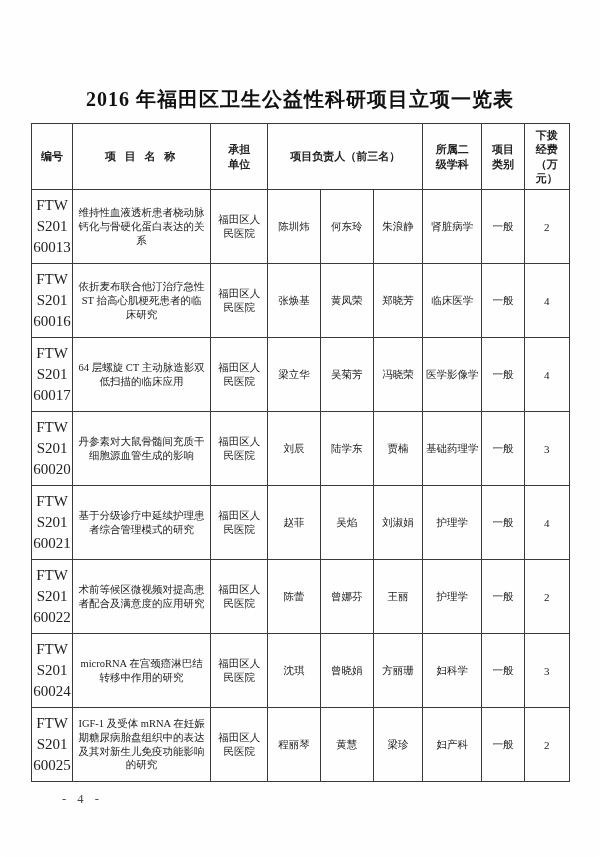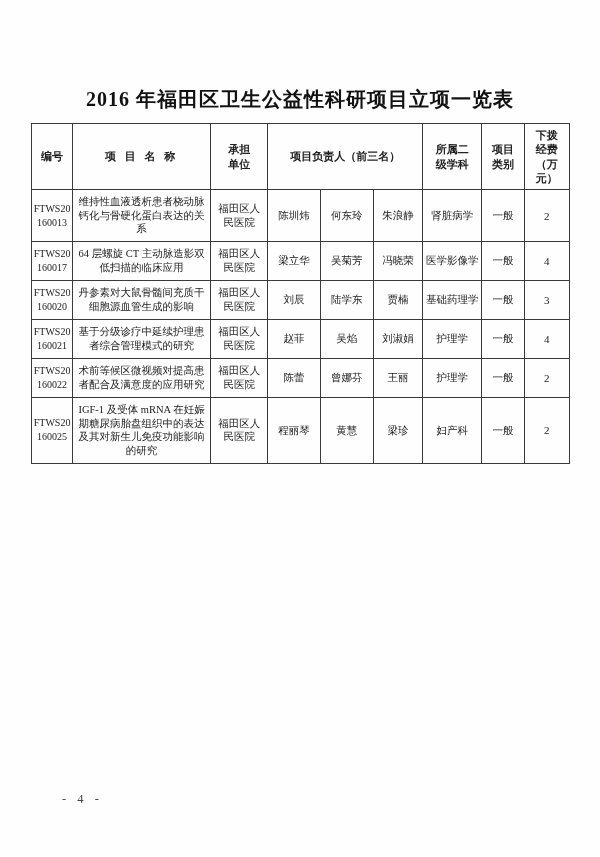--- a/index.html
+++ b/index.html
@@ -38,21 +38,21 @@
     line-height:1.3;
   }
   th {
     font-weight:bold;
     white-space:pre-line;
     font-size:11px;
     padding:4px 1px;
   }
   th.name-header { letter-spacing:3px; }
   td.code-cell {
-    font-size:10px;
+    font-size:15px;
     word-break:break-all;
     line-height:1.4;
     padding:5px 1px;
   }
   td.name-cell { padding:5px 4px; }
   td.fund-cell { font-size:11px; }
   .page-number {
     position:absolute; top:792px; left:62px;
     font-size:12.5px; color:#444;
     letter-spacing:4px;
@@ -100,20 +100,31 @@
             <td class="name-cell">维持性血液透析患者桡动脉钙化与骨硬化蛋白表达的关系</td>
             <td>福田区人民医院</td>
             <td>陈圳炜</td>
             <td>何东玲</td>
             <td>朱浪静</td>
             <td>肾脏病学</td>
             <td>一般</td>
             <td class="fund-cell">2</td>
           </tr>
           <tr>
+            <td class="code-cell">FTWS20160016</td>
+            <td class="name-cell">依折麦布联合他汀治疗急性 ST 抬高心肌梗死患者的临床研究</td>
+            <td>福田区人民医院</td>
+            <td>张焕基</td>
+            <td>黄凤荣</td>
+            <td>郑晓芳</td>
+            <td>临床医学</td>
+            <td>一般</td>
+            <td class="fund-cell">4</td>
+          </tr>
+          <tr>
             <td class="code-cell">FTWS20160017</td>
             <td class="name-cell">64 层螺旋 CT 主动脉造影双低扫描的临床应用</td>
             <td>福田区人民医院</td>
             <td>梁立华</td>
             <td>吴菊芳</td>
             <td>冯晓荣</td>
             <td>医学影像学</td>
             <td>一般</td>
             <td class="fund-cell">4</td>
           </tr>
@@ -144,20 +155,31 @@
             <td class="name-cell">术前等候区微视频对提高患者配合及满意度的应用研究</td>
             <td>福田区人民医院</td>
             <td>陈蕾</td>
             <td>曾娜芬</td>
             <td>王丽</td>
             <td>护理学</td>
             <td>一般</td>
             <td class="fund-cell">2</td>
           </tr>
           <tr>
+            <td class="code-cell">FTWS20160024</td>
+            <td class="name-cell">microRNA 在宫颈癌淋巴结转移中作用的研究</td>
+            <td>福田区人民医院</td>
+            <td>沈琪</td>
+            <td>曾晓娟</td>
+            <td>方丽珊</td>
+            <td>妇科学</td>
+            <td>一般</td>
+            <td class="fund-cell">3</td>
+          </tr>
+          <tr>
             <td class="code-cell">FTWS20160025</td>
             <td class="name-cell">IGF-1 及受体 mRNA 在妊娠期糖尿病胎盘组织中的表达及其对新生儿免疫功能影响的研究</td>
             <td>福田区人民医院</td>
             <td>程丽琴</td>
             <td>黄慧</td>
             <td>梁珍</td>
             <td>妇产科</td>
             <td>一般</td>
             <td class="fund-cell">2</td>
           </tr>

